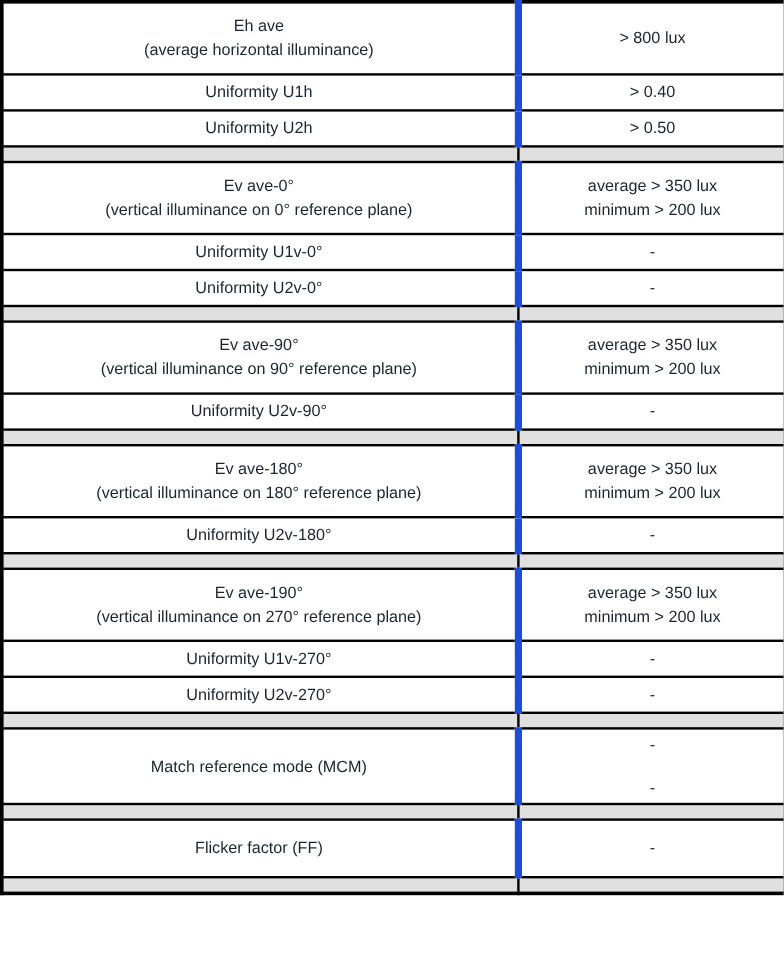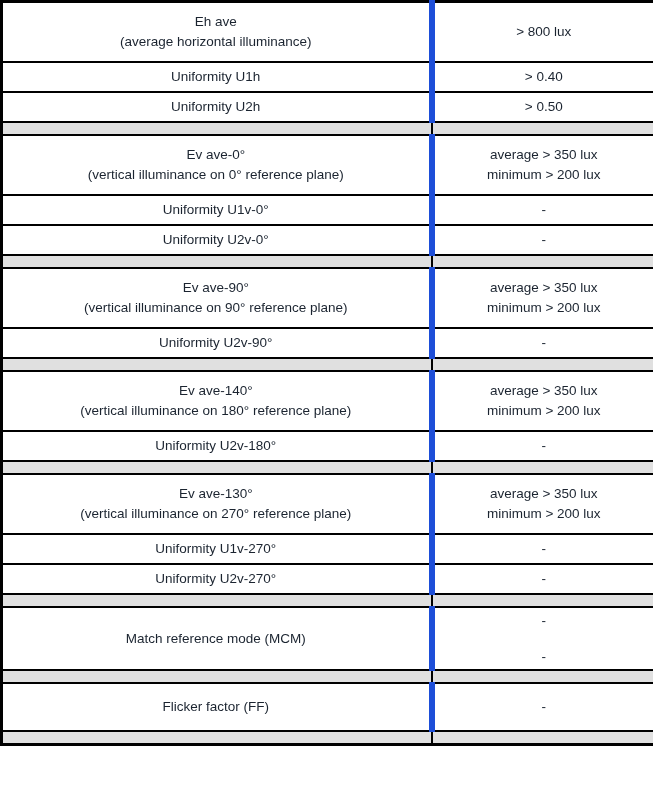--- a/index.html
+++ b/index.html
@@ -154,21 +154,21 @@
         <td class="value-cell">
           <span class="line">-</span>
         </td>
       </tr>
       <tr class="spacer-row">
         <td class="param-cell"></td>
         <td class="value-cell"></td>
       </tr>
       <tr class="data-row h-tall">
         <td class="param-cell">
-          <span class="line">Ev ave-140°</span>
+          <span class="line">Ev ave-180°</span>
           <span class="line">(vertical illuminance on 180° reference plane)</span>
         </td>
         <td class="value-cell">
           <span class="line">average &gt; 350 lux</span>
           <span class="line">minimum &gt; 200 lux</span>
         </td>
       </tr>
       <tr class="data-row h-single">
         <td class="param-cell">
           <span class="line">Uniformity U2v-180°</span>
@@ -176,21 +176,21 @@
         <td class="value-cell">
           <span class="line">-</span>
         </td>
       </tr>
       <tr class="spacer-row">
         <td class="param-cell"></td>
         <td class="value-cell"></td>
       </tr>
       <tr class="data-row h-tall">
         <td class="param-cell">
-          <span class="line">Ev ave-130°</span>
+          <span class="line">Ev ave-190°</span>
           <span class="line">(vertical illuminance on 270° reference plane)</span>
         </td>
         <td class="value-cell">
           <span class="line">average &gt; 350 lux</span>
           <span class="line">minimum &gt; 200 lux</span>
         </td>
       </tr>
       <tr class="data-row h-single">
         <td class="param-cell">
           <span class="line">Uniformity U1v-270°</span>

